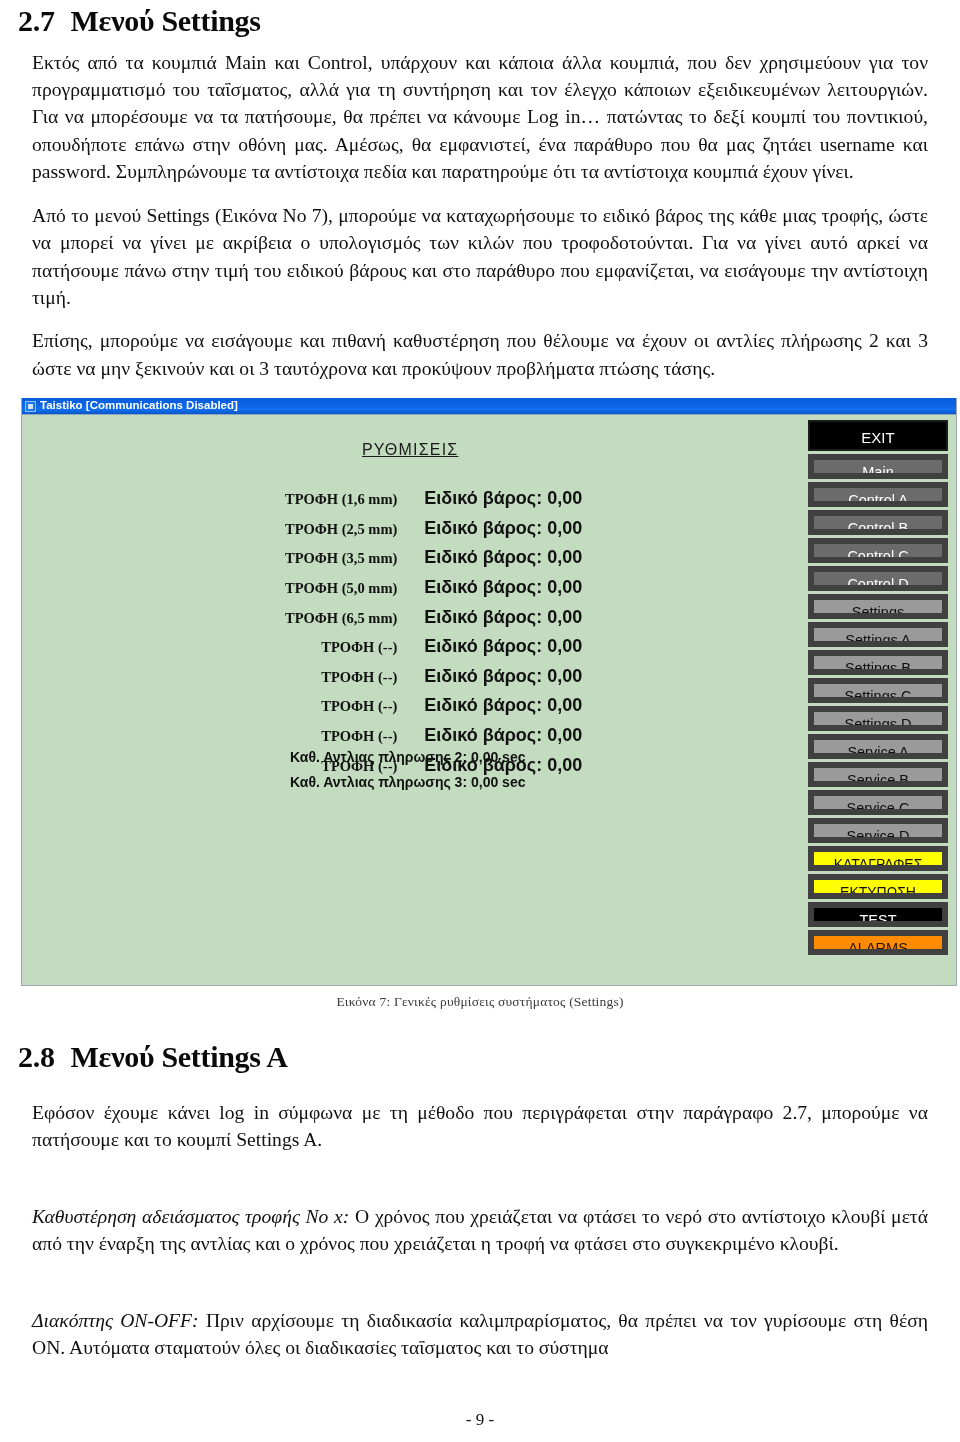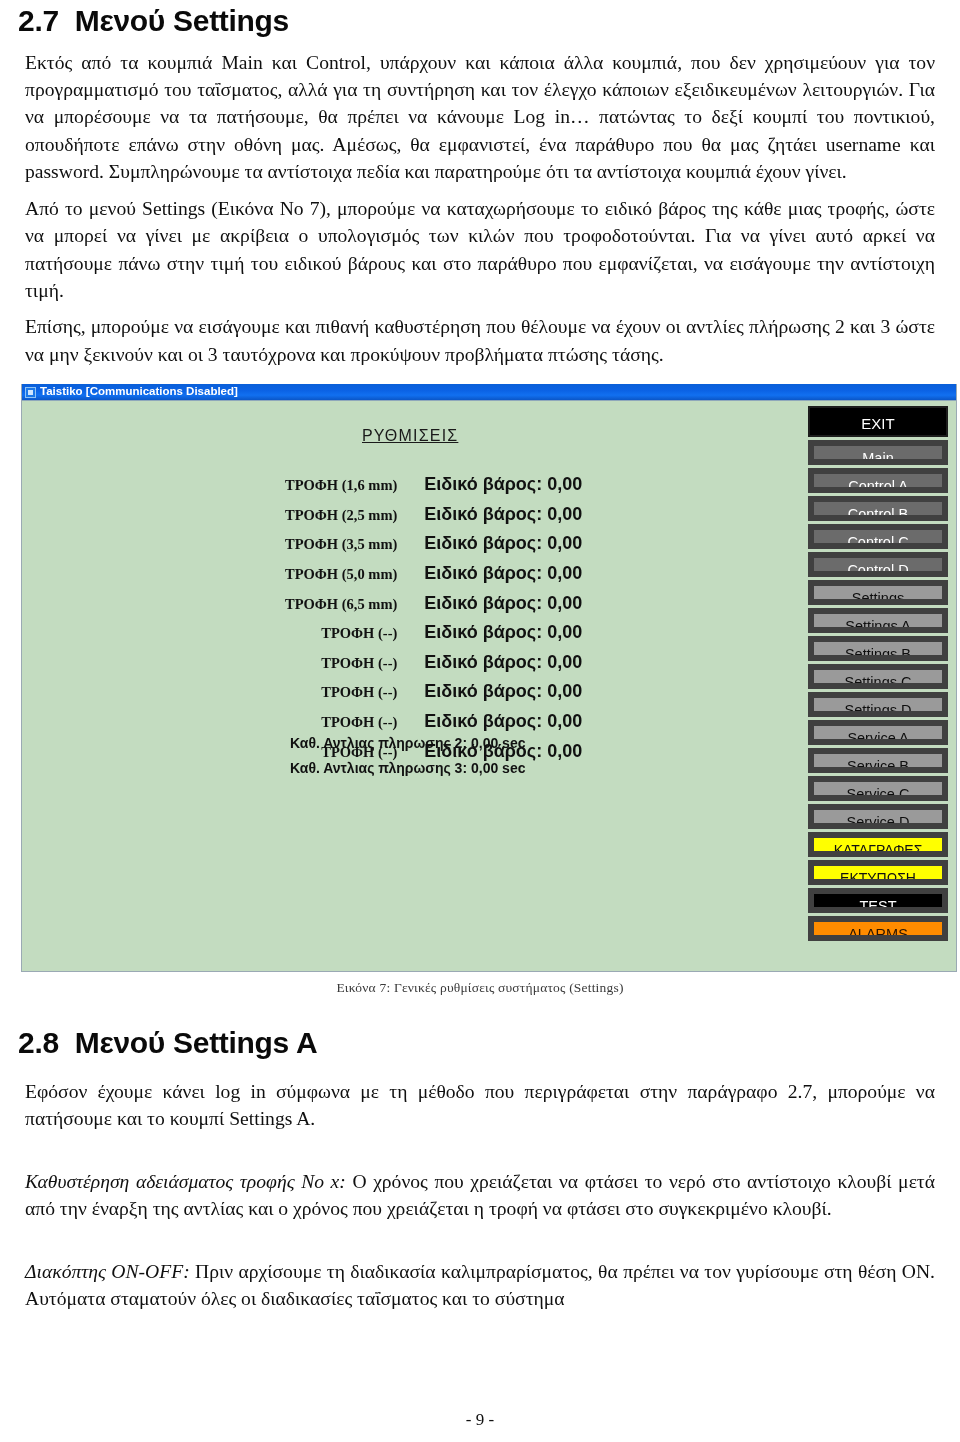--- a/index.html
+++ b/index.html
@@ -19,37 +19,37 @@
   .page {
     position: relative;
     width: 960px;
     height: 1442px;
     box-sizing: border-box;
     padding: 0 14px;
   }
 
   
   h1.section-title {
-    font-family: Liberation Sans, sans-serif;
+    font-family: Liberation Serif, serif;
     font-weight: bold;
     font-size: 30px;
     letter-spacing: -0.3px;
     margin: 0;
     padding: 4px 0 0 4px;
     line-height: 1.12;
     color: #0a0a0a;
   }
   h1.section-title .num { margin-right: 16px; }
 
   p.body {
     font-family: "Liberation Serif", serif;
     font-size: 19.6px;
     line-height: 1.40;
     text-align: justify;
-    margin: 9px;
+    margin: 16px;
     padding: 0 2px;
     color: #101010;
   }
   p.body.first { margin-top: 11px; }
   p.it-lead em { font-style: italic; }
 
   .gap-sm { height: 9px; }
   .gap-md { height: 17px; }
   .gap-lg { height: 26px; }
 

